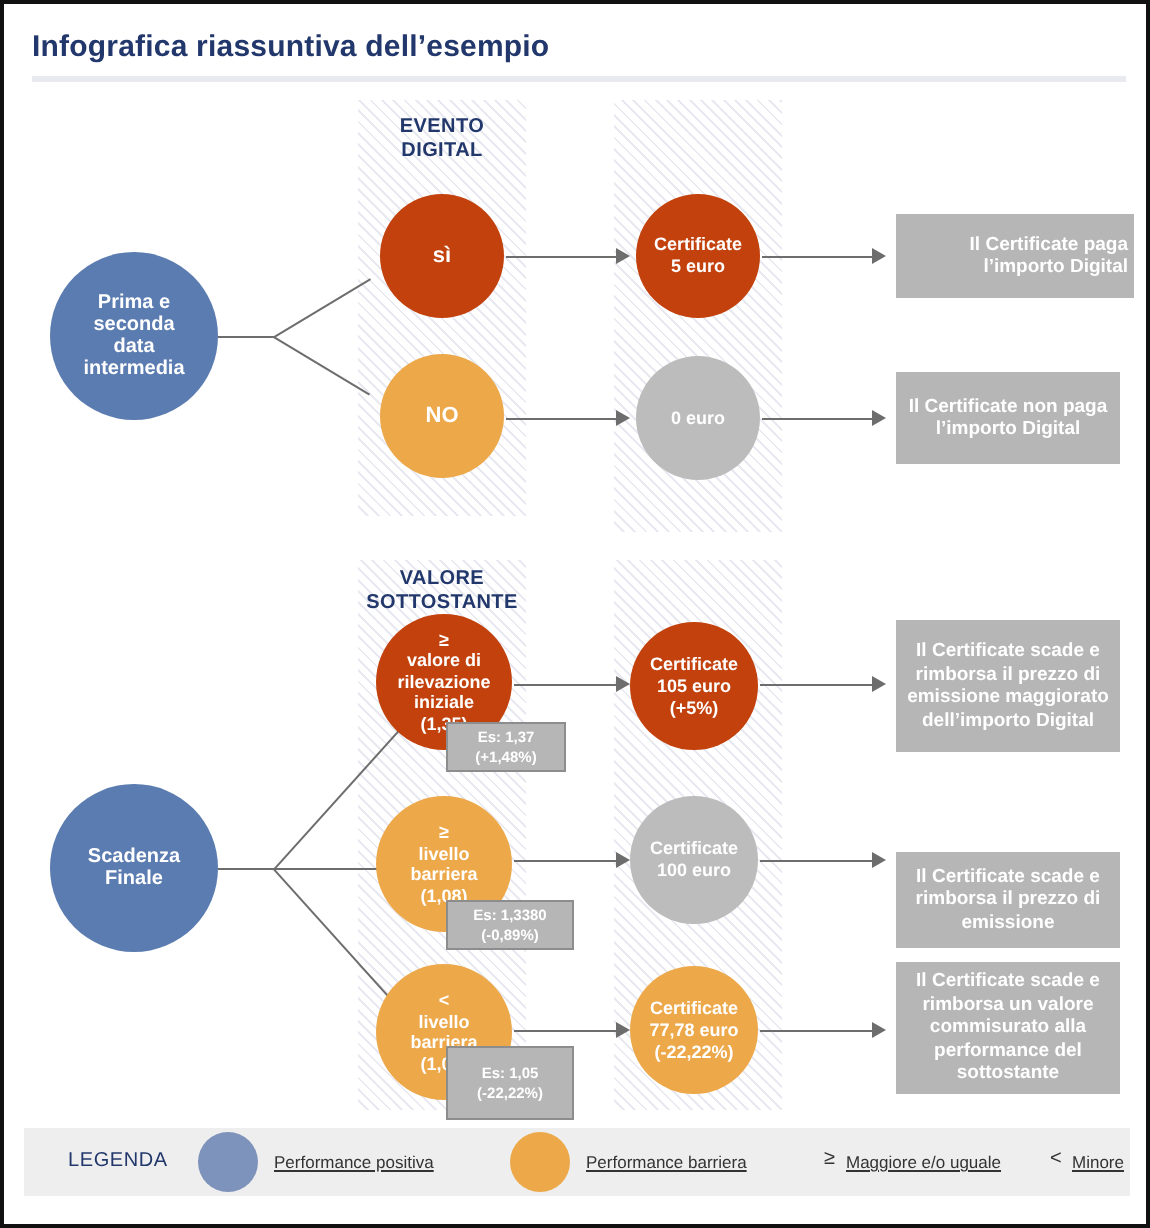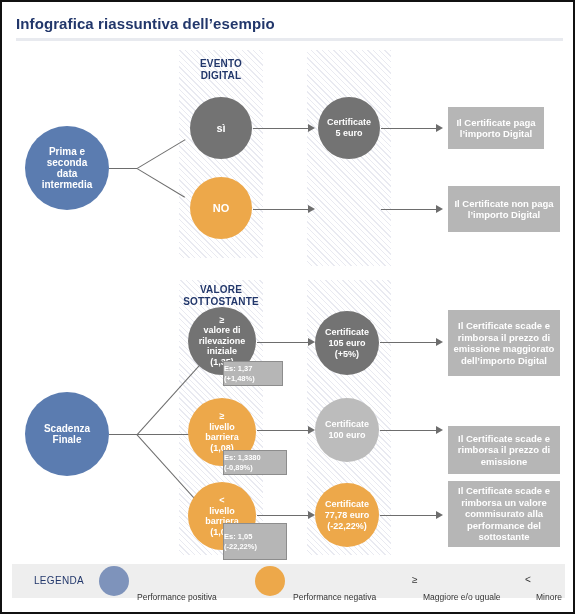--- a/index.html
+++ b/index.html
@@ -47,21 +47,21 @@
   }
 
   
   .circ{
     position:absolute;border-radius:50%;
     display:flex;flex-direction:column;
     align-items:center;justify-content:center;
     text-align:center;color:#ffffff;font-weight:bold;
     line-height:11px;
   }
-  .blue{background:#737373;align-items:center;}
+  .blue{background:#c2410c;align-items:center;}
   .orange{background:#eda84a;}
   .grey{background:#bcbcbc;}
   .circ .ln{display:block;}
 
   
   .rbox{
     position:absolute;
     background:#b6b6b6;
     color:#ffffff;font-weight:bold;font-size:9.5px;
     line-height:11.5px;text-align:center;
@@ -69,21 +69,21 @@
     padding:4px 3px;box-sizing:border-box;
   }
 
   
   .esbox{
     position:absolute;
     background:#b6b6b6;
     color:#ffffff;font-weight:bold;font-size:7.5px;
     line-height:9.5px;text-align:center;
     display:flex;flex-direction:column;
-    align-items:flex-start;justify-content:center;
+    align-items:center;justify-content:center;
     box-sizing:border-box;
     border:1px solid #8d8d8d;
   }
 
   
   .ln-h{position:absolute;height:1px;background:#6d6d6d;}
   .ln-d{position:absolute;height:1px;background:#6d6d6d;transform-origin:0 0;}
   .arrow{
     position:absolute;width:0;height:0;
     border-top:4px solid transparent;
@@ -95,21 +95,21 @@
   #legend{
     position:absolute;left:10px;top:562px;
     width:553px;height:34px;
     background:#eeeeee;
   }
   #legend .lg-title{
     position:absolute;left:22px;top:11px;
     font-size:10px;font-weight:normal;color:#22376b;letter-spacing:.3px;
   }
   .lg-dot{position:absolute;width:30px;height:30px;border-radius:50%;top:2px;}
-  .lg-txt{position:absolute;top:28px;font-size:8.5px;color:#333333;white-space:nowrap;}
+  .lg-txt{position:absolute;top:12px;font-size:8.5px;color:#333333;white-space:nowrap;text-decoration:underline;}
   .lg-sym{position:absolute;top:10px;font-size:10px;color:#333333;white-space:nowrap;}
 </style>
 </head>
 <body>
 
 <div id="page">
 
   <div id="title">Infografica riassuntiva dell’esempio</div>
   <div id="title-rule"></div>
 
@@ -142,29 +142,32 @@
     <span class="ln">sì</span>
   </div>
   <div class="ln-h" style="left:251px;top:126px;width:55px;"></div>
   <div class="arrow" style="left:306px;top:122px;"></div>
   <div class="circ blue" style="left:316px;top:95px;width:62px;height:62px;font-size:9px;">
     <span class="ln">Certificate</span>
     <span class="ln">5 euro</span>
   </div>
   <div class="ln-h" style="left:379px;top:126px;width:55px;"></div>
   <div class="arrow" style="left:434px;top:122px;"></div>
-  <div class="rbox" style="left:446px;top:105px;width:96px;height:42px;">
+  <div class="rbox" style="left:446px;top:105px;width:119px;height:42px;text-align:right;">
     <span>Il Certificate paga l’importo Digital</span>
   </div>
 
   <div class="circ orange" style="left:188px;top:175px;width:62px;height:62px;font-size:11px;">
     <span class="ln">NO</span>
   </div>
   <div class="ln-h" style="left:251px;top:207px;width:55px;"></div>
   <div class="arrow" style="left:306px;top:203px;"></div>
+  <div class="circ grey" style="left:316px;top:176px;width:62px;height:62px;font-size:9px;">
+    <span class="ln">0 euro</span>
+  </div>
   <div class="ln-h" style="left:379px;top:207px;width:55px;"></div>
   <div class="arrow" style="left:434px;top:203px;"></div>
   <div class="rbox" style="left:446px;top:184px;width:112px;height:46px;">
     <span>Il Certificate non paga l’importo Digital</span>
   </div>
 
   <div class="circ" style="left:23px;top:390px;width:84px;height:84px;background:#5b7cb0;font-size:10px;">
     <span class="ln">Scadenza</span>
     <span class="ln">Finale</span>
   </div>
@@ -243,21 +246,21 @@
     <span>Il Certificate scade e rimborsa un valore commisurato alla performance del sottostante</span>
   </div>
 
   <div id="legend">
     <span class="lg-title">LEGENDA</span>
 
     <span class="lg-dot" style="left:87px;background:#7e93bb;"></span>
     <span class="lg-txt" style="left:125px;">Performance positiva</span>
 
     <span class="lg-dot" style="left:243px;background:#eda84a;"></span>
-    <span class="lg-txt" style="left:281px;">Performance negativa</span>
+    <span class="lg-txt" style="left:281px;">Performance barriera</span>
 
     <span class="lg-sym" style="left:400px;">≥</span>
     <span class="lg-txt" style="left:411px;">Maggiore e/o uguale</span>
 
     <span class="lg-sym" style="left:513px;">&lt;</span>
     <span class="lg-txt" style="left:524px;">Minore</span>
   </div>
 
 </div>
 

